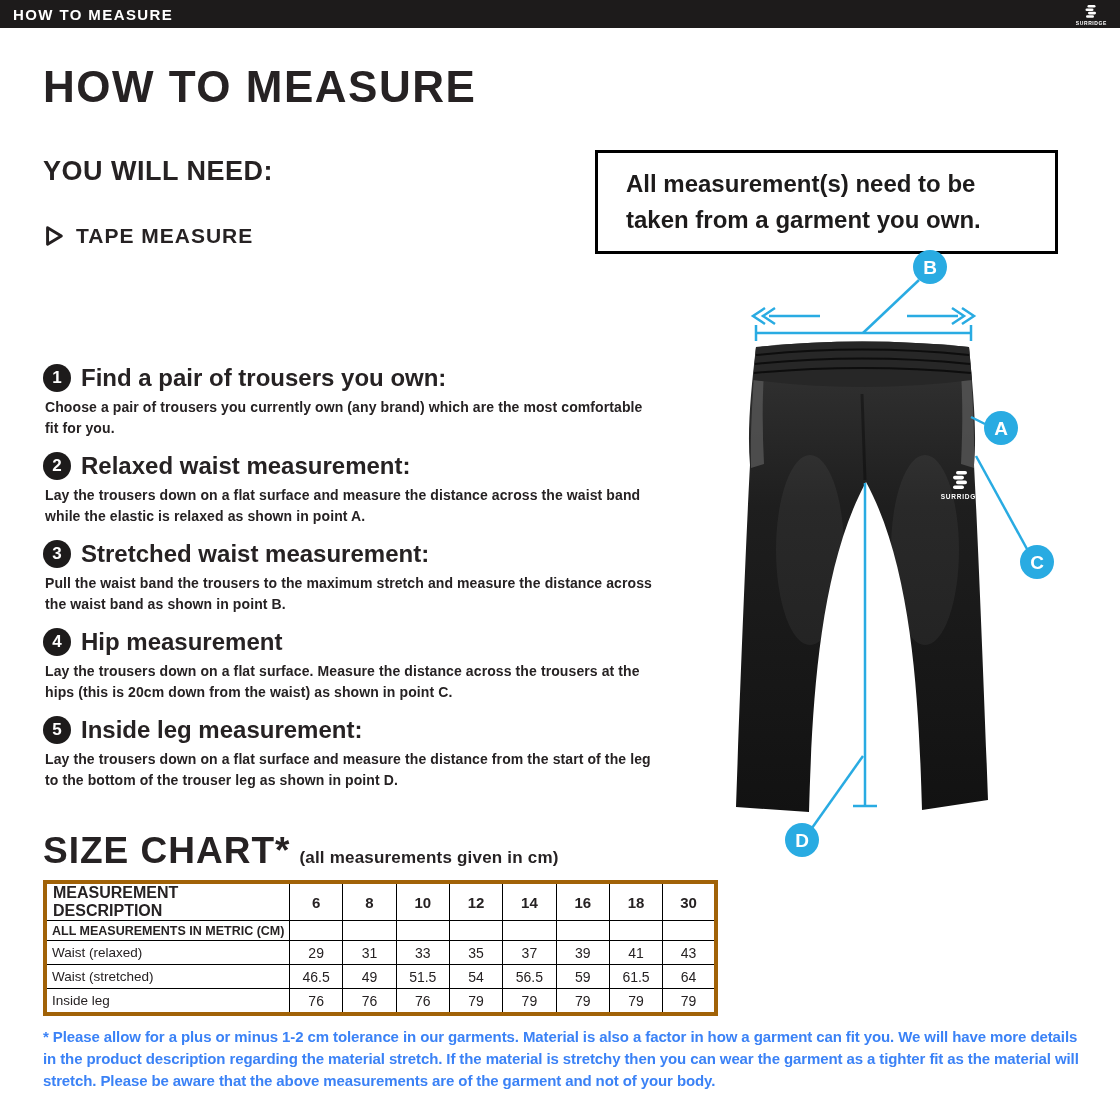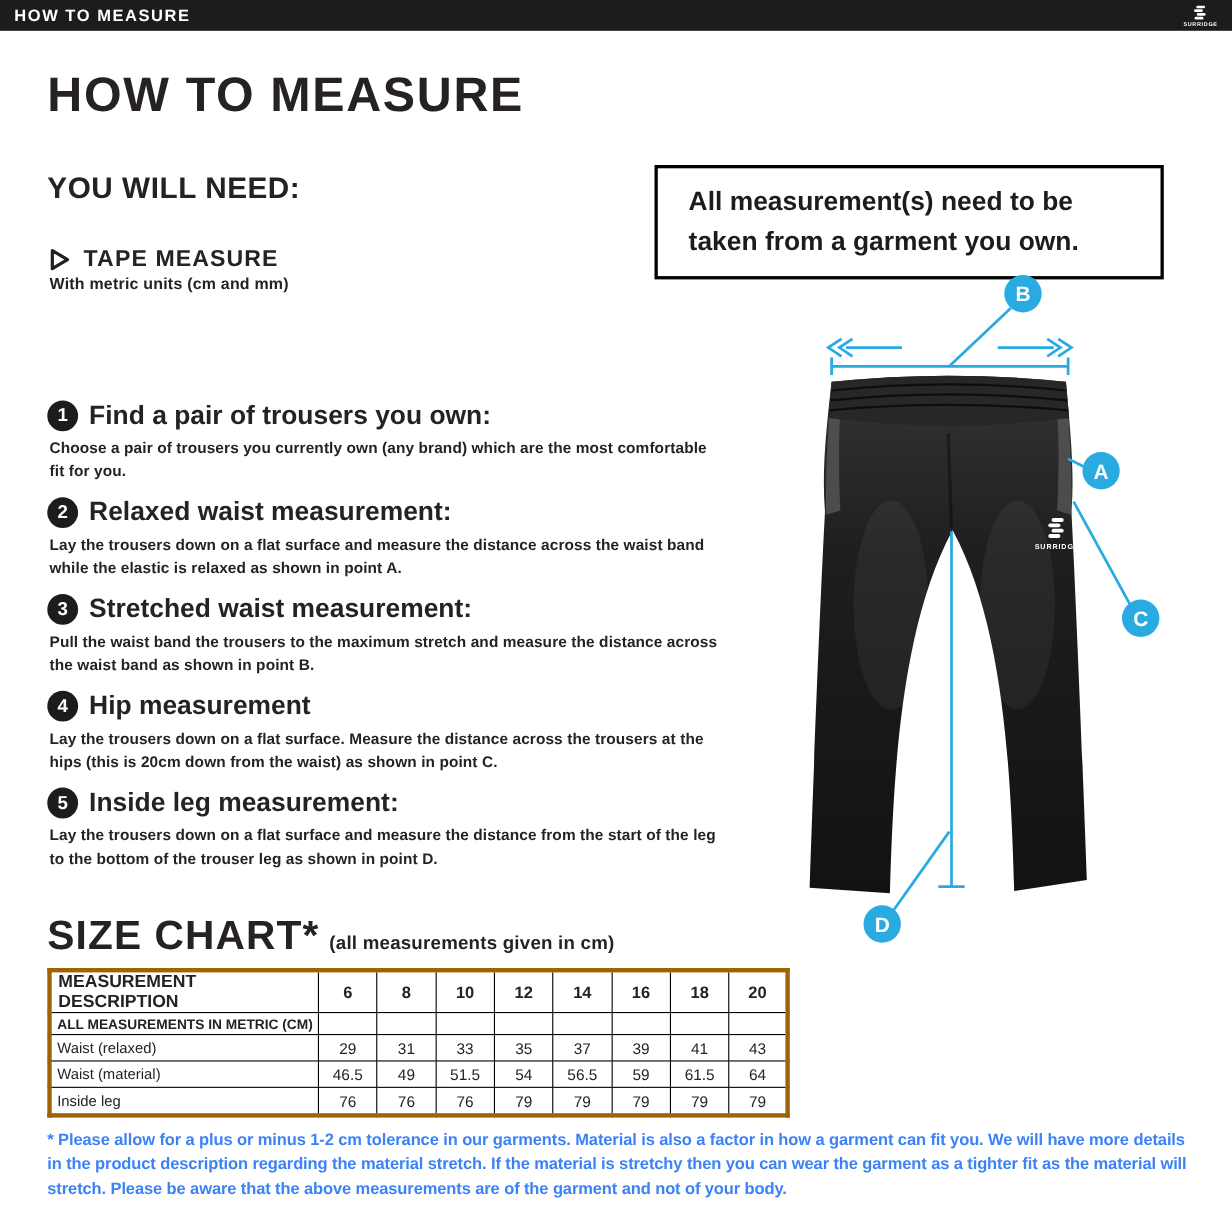--- a/index.html
+++ b/index.html
@@ -83,21 +83,20 @@
 <div class="ywn-title">YOU WILL NEED:</div>
 
 <div class="needs">
   <div class="need-item">
     <div class="need-head">
       <svg width="22" height="24" viewBox="0 0 24 24">
         <path d="M5 3 L20 12 L5 21 Z" fill="none" stroke="#231f20" stroke-width="3.2" stroke-linejoin="round"></path>
       </svg>
       <span>TAPE MEASURE</span>
     </div>
-    <div class="need-desc">With metric units (cm and mm)</div>
   </div>
 </div>
 
 <div class="note-box">All measurement(s) need to be taken from a garment you own.</div>
 
 <div class="steps">
   <div class="step">
     <div class="step-head">
       <span class="step-num">1</span>
       <span>Find a pair of trousers you own:</span>
@@ -238,21 +237,21 @@
   <thead>
     <tr>
       <th class="desc">MEASUREMENT DESCRIPTION</th>
     <th class="size">6</th>
         <th class="size">8</th>
         <th class="size">10</th>
         <th class="size">12</th>
         <th class="size">14</th>
         <th class="size">16</th>
         <th class="size">18</th>
-        <th class="size">20</th>
+        <th class="size">30</th>
       </tr>
   </thead>
   <tbody>
       <tr class="metric">
         <td class="lbl">ALL MEASUREMENTS IN METRIC (CM)</td>
         <td></td>
         <td></td>
         <td></td>
         <td></td>
         <td></td>
@@ -265,21 +264,21 @@
         <td class="val">29</td>
         <td class="val">31</td>
         <td class="val">33</td>
         <td class="val">35</td>
         <td class="val">37</td>
         <td class="val">39</td>
         <td class="val">41</td>
         <td class="val">43</td>
       </tr>
       <tr class="data">
-        <td class="lbl">Waist (material)</td>
+        <td class="lbl">Waist (stretched)</td>
         <td class="val">46.5</td>
         <td class="val">49</td>
         <td class="val">51.5</td>
         <td class="val">54</td>
         <td class="val">56.5</td>
         <td class="val">59</td>
         <td class="val">61.5</td>
         <td class="val">64</td>
       </tr>
       <tr class="data">

